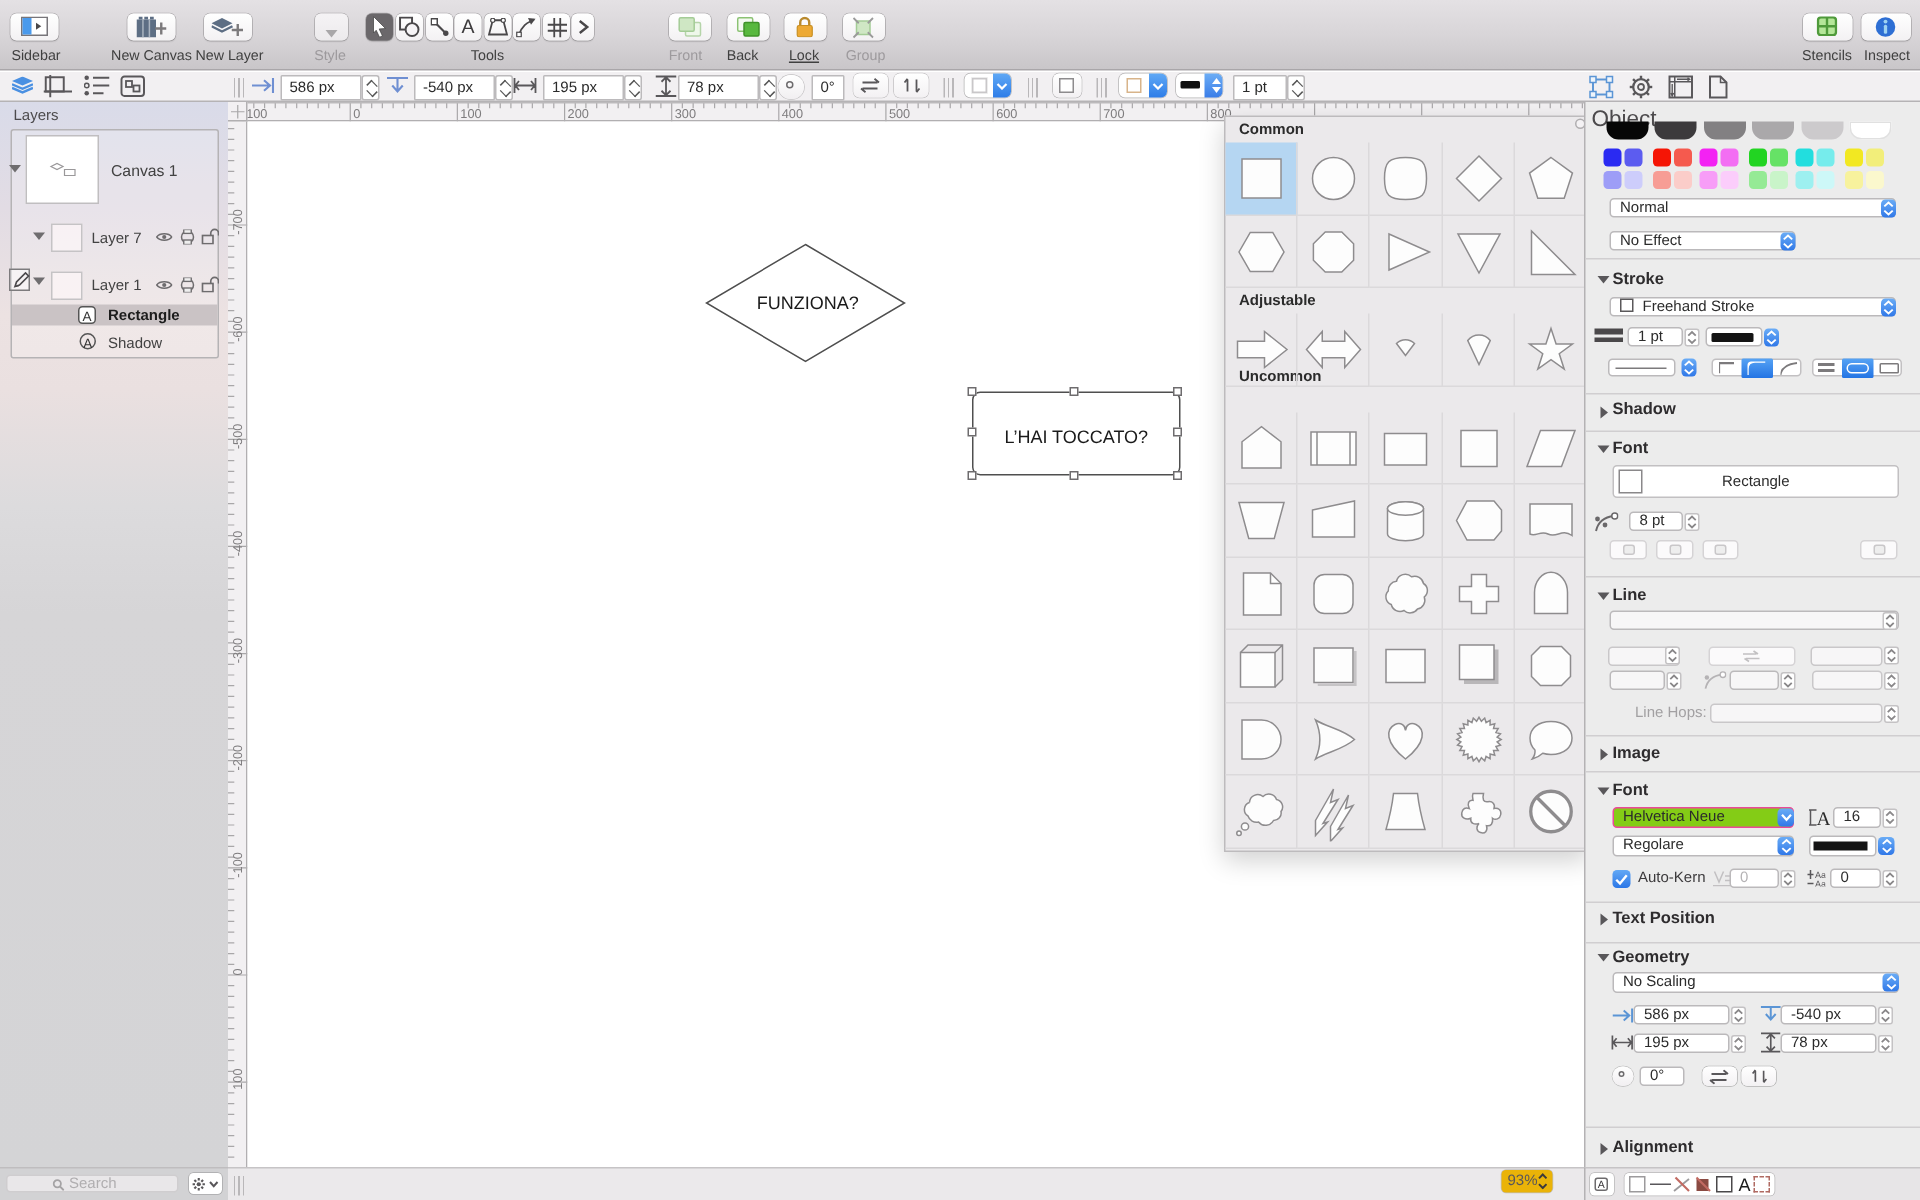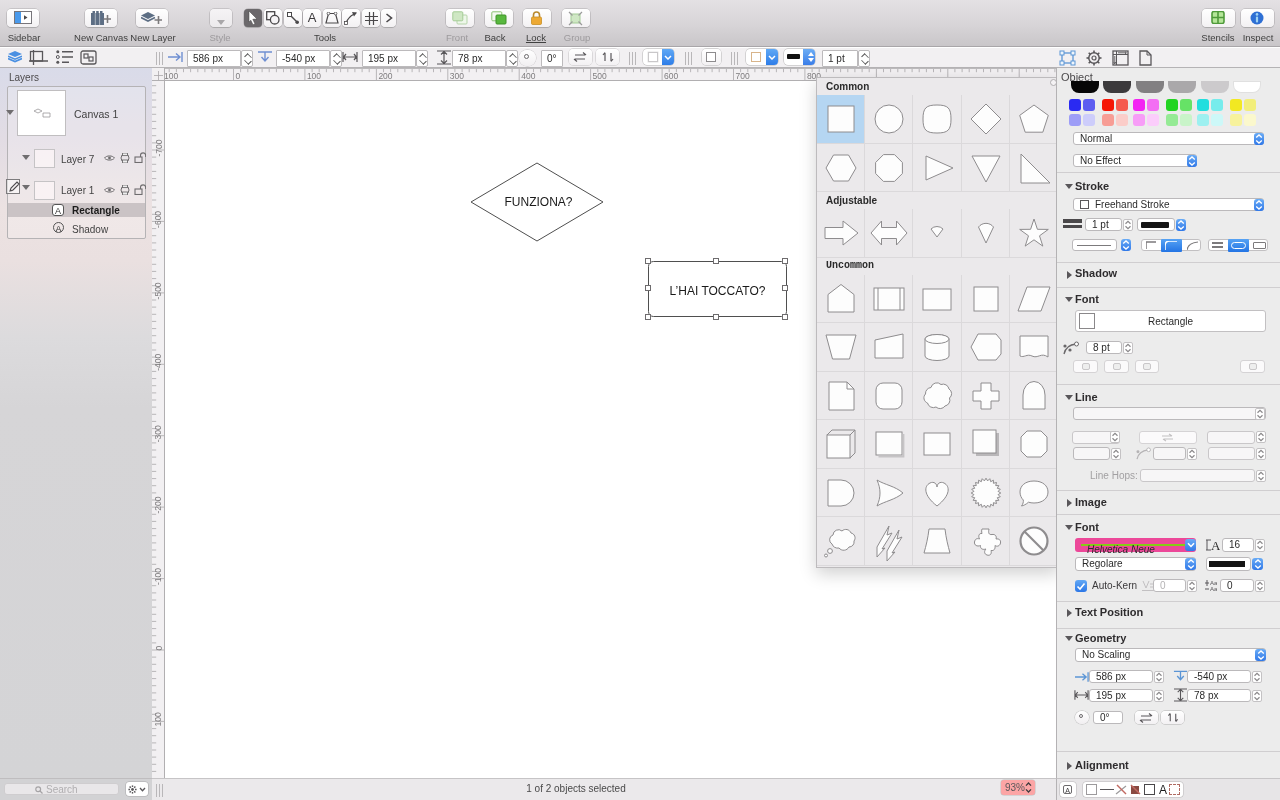--- a/index.html
+++ b/index.html
@@ -422,21 +422,21 @@
 <div style="position:absolute;left:493.0px;top:217.2px;width:6px;height:6px;background:#fff;border:1px solid #6e6c6e;"></div>
 <div style="position:absolute;left:630.0px;top:217.2px;width:6px;height:6px;background:#fff;border:1px solid #6e6c6e;"></div>
 <div style="position:absolute;left:493.0px;top:245.5px;width:6px;height:6px;background:#fff;border:1px solid #6e6c6e;"></div>
 <div style="position:absolute;left:561.2px;top:245.5px;width:6px;height:6px;background:#fff;border:1px solid #6e6c6e;"></div>
 <div style="position:absolute;left:630.0px;top:245.5px;width:6px;height:6px;background:#fff;border:1px solid #6e6c6e;"></div>
 </div>
 
 <div id="popup" class="abs">
 <div class="phead" style="top:2.5px;">Common</div>
 <div class="phead" style="top:116.5px;">Adjustable</div>
-<div class="phead" style="top:182px;font-family:Liberation Mono, monospace;">Uncommon</div>
+<div class="phead" style="top:168px;">Uncommon</div>
 <div class="pcell" style="left:0.0px;top:17.0px;background:#b5d6f2;">
         <svg width="40" height="40" viewBox="0 0 40 40">
           <rect x="7" y="7" width="26" height="26" stroke="#8e8c8e" stroke-width="1" fill="#fdfdfd"></rect>
         </svg>
       </div>
 <div class="pcell" style="left:48.2px;top:17.0px;">
         <svg width="40" height="40" viewBox="0 0 40 40">
           <circle cx="20" cy="20" r="14" stroke="#8e8c8e" stroke-width="1" fill="#fdfdfd"></circle>
         </svg>
       </div>
@@ -674,21 +674,21 @@
           <g>
             <circle cx="20" cy="20" r="13.5" fill="#fdfdfd" stroke="#8e8c8e" stroke-width="2.2"></circle>
             <line x1="10.5" y1="10.5" x2="29.5" y2="29.5" stroke="#8e8c8e" stroke-width="2.2"></line>
           </g>
         </svg>
       </div>
 <div style="position:absolute;right:1px;top:1px;width:7px;height:7px;border:1px solid #b0aeb0;border-radius:50%;background:#f4f2f4;"></div>
 </div>
 
 <div id="inspector" class="abs">
-<div style="position:absolute;left:4px;top:3px;font-size:11px;color:#4c4a4c;">Object</div>
+<div style="position:absolute;left:4px;top:3px;font-size:15px;color:#4c4a4c;">Object</div>
 <div style="position:absolute;left:14px;top:13px;width:28px;height:11.5px;background:#060606;border-radius:0 0 8px 8px;"></div>
 <div style="position:absolute;left:46.4px;top:13px;width:28px;height:11.5px;background:#3c3a3c;border-radius:0 0 8px 8px;"></div>
 <div style="position:absolute;left:78.8px;top:13px;width:28px;height:11.5px;background:#828082;border-radius:0 0 8px 8px;"></div>
 <div style="position:absolute;left:111px;top:13px;width:28px;height:11.5px;background:#aaa8aa;border-radius:0 0 8px 8px;"></div>
 <div style="position:absolute;left:143.6px;top:13px;width:28px;height:11.5px;background:#cccacc;border-radius:0 0 8px 8px;"></div>
 <div style="position:absolute;left:176px;top:13px;width:28px;height:11.5px;background:#ffffff;border-radius:0 0 8px 8px;box-shadow:inset 0 0 0 1px rgba(0,0,0,0.12);"></div>
 <div class="sw" style="left:12px;top:30.6px;background:#2a2af2;"></div>
 <div class="sw" style="left:26px;top:30.6px;background:#5c5cf0;"></div>
 <div class="sw" style="left:44.7px;top:30.6px;background:#f51505;"></div>
 <div class="sw" style="left:58.7px;top:30.6px;background:#f55a4e;"></div>
@@ -869,21 +869,21 @@
           <path d="M1.5 3.8 L4 1.4 L6.5 3.8" stroke="#8a888a" stroke-width="1.2" fill="none"></path>
           <path d="M1.5 6.2 L4 8.6 L6.5 6.2" stroke="#8a888a" stroke-width="1.2" fill="none"></path>
         </svg>
       </div>
 <div class="isep" style="top:422px;"></div>
 <div class="discR" style="left:10px;top:431px;border-left-color:#59575a;"></div>
 <div class="ihd" style="left:18px;top:428px;">Image</div>
 <div class="isep" style="top:446px;"></div>
 <div class="disc" style="left:8px;top:457px;border-top-color:#59575a;"></div>
 <div class="ihd" style="left:18px;top:453px;">Font</div>
-<div style="position:absolute;left:18px;top:469.5px;width:121px;height:14px;background:#84cc16;border:6px solid #ec4899;border-radius:3px;font-size:10px;line-height:12px;color:#2b2b2b;padding-left:6px;font-style:italic;">Helvetica Neue</div>
+<div style="position:absolute;left:18px;top:469.5px;width:121px;height:14px;background:#84cc16;border:1px solid #ec4899;border-radius:3px;font-size:10px;line-height:12px;color:#2b2b2b;padding-left:6px;">Helvetica Neue</div>
 <div style="position:absolute;left:128px;top:470.5px;width:11px;height:12px;border-radius:3px;background:linear-gradient(#6aacf6,#3078e8);">
         <svg width="8" height="6" style="position:absolute;left:1.5px;top:3px;" viewBox="0 0 8 6">
           <path d="M1 1.2 L4 4.5 L7 1.2" stroke="#fff" stroke-width="1.5" fill="none"></path>
         </svg>
       </div>
 <svg width="14" height="12" style="position:absolute;left:149px;top:471px;" viewBox="0 0 14 12">
         <path d="M1 1 V11 M0 1 H5 M0 11 H5" stroke="#59575a" stroke-width="1"></path>
         <text x="5" y="11" font-size="13" font-family="Liberation Serif" fill="#2b2b2b">A</text>
       </svg>
 <div style="position:absolute;left:165px;top:469.5px;width:32px;height:14px;background:#fff;border:1px solid #bbb9bb;border-radius:3px;font-size:10px;line-height:12px;color:#2b2b2b;padding-left:6px;">16</div>
@@ -1027,22 +1027,21 @@
             <line x1="6.2" y1="2.8" x2="7.4" y2="1.6"></line>
           </g>
         </svg>
     <svg width="7" height="5" style="position:absolute;left:13px;top:5px;" viewBox="0 0 7 5">
           <path d="M1 1 L3.5 3.8 L6 1" stroke="#59575a" stroke-width="1.3" fill="none"></path>
         </svg>
   </div>
 </div>
 <div id="status" class="abs">
   <div class="grip" style="left:4px;top:5px;"></div>
-  <div style="position:absolute;left:0;top:4px;width:848px;text-align:center;">1 of 2 objects selected</div>
-  <div style="position:absolute;left:849px;top:1px;width:34px;height:15px;background:#fca5a5;border-radius:3px;box-shadow:0 0 0 0.5px rgba(0,0,0,0.18);text-decoration:underline;">
+  <div style="position:absolute;left:849px;top:1px;width:34px;height:15px;background:#eab308;border-radius:3px;box-shadow:0 0 0 0.5px rgba(0,0,0,0.18);text-decoration:underline;">
     <div style="position:absolute;left:4px;top:1px;font-size:10px;line-height:13px;color:#59575a;">93%</div>
     <svg width="7" height="11" style="position:absolute;right:3px;top:2px;" viewBox="0 0 7 11">
           <path d="M1 3.6 L3.5 1 L6 3.6" stroke="#3c3a3c" stroke-width="1.3" fill="none"></path>
           <path d="M1 7.4 L3.5 10 L6 7.4" stroke="#3c3a3c" stroke-width="1.3" fill="none"></path>
         </svg>
   </div>
 </div>
 <div class="abs" style="left:1056px;top:778px;width:224px;height:22px;background:#e7e5e7;border-top:1px solid #c6c4c6;border-left:1px solid #b4b2b4;">
   <div style="position:absolute;left:3px;top:3px;width:16px;height:15px;background:#fff;border-radius:3px;box-shadow:0 0 0 0.5px rgba(0,0,0,0.2);">
     <div style="position:absolute;left:3px;top:2.5px;width:9px;height:9px;border:1px solid #6d6b6d;border-radius:2px;font-size:7px;line-height:9px;text-align:center;color:#3c3a3c;">A</div>

